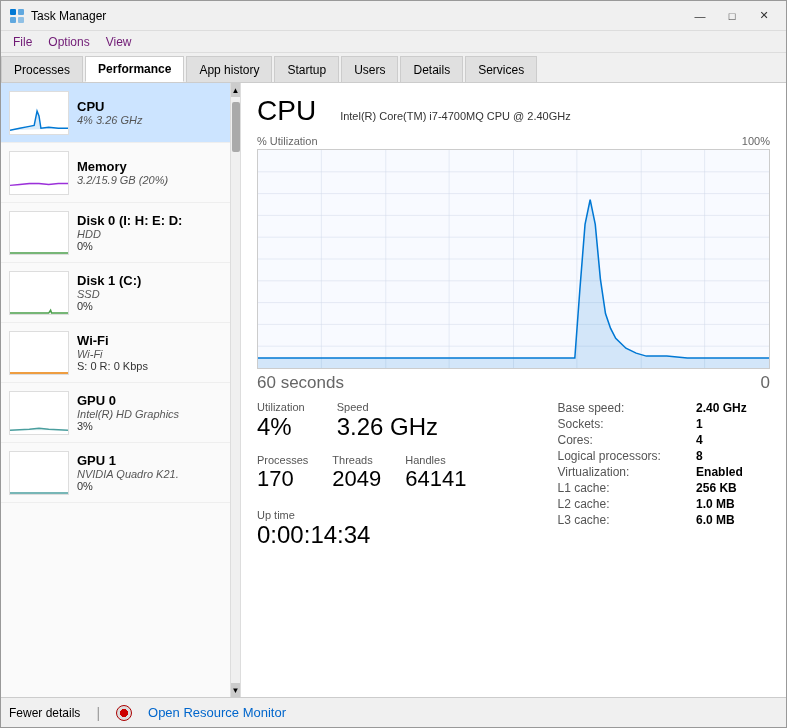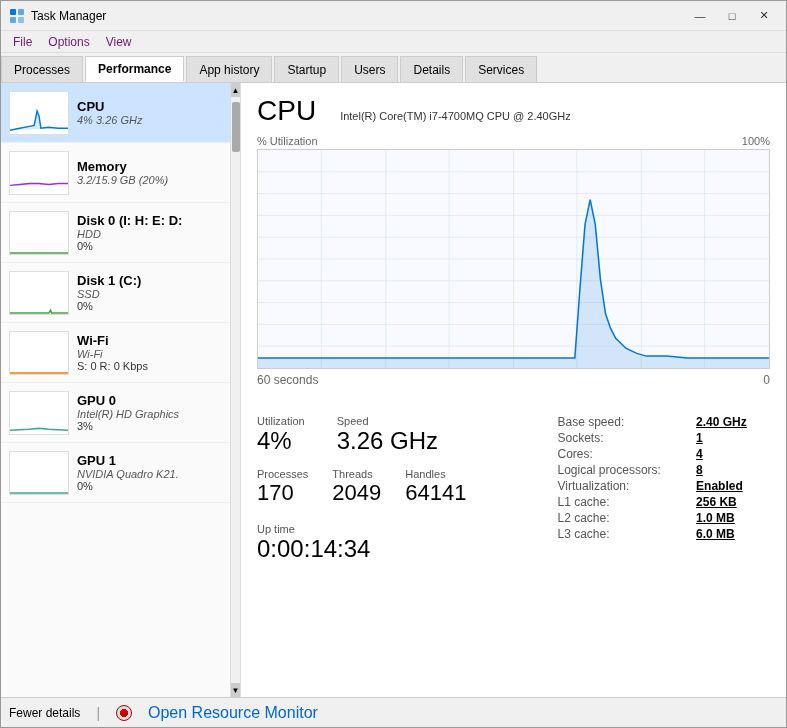--- a/index.html
+++ b/index.html
@@ -181,23 +181,23 @@
       border: 1px solid #ccc;
       background: #f8faff;
       height: 220px;
       width: 100%;
       position: relative;
       margin-bottom: 4px;
     }
     .chart-time-labels {
       display: flex;
       justify-content: space-between;
-      font-size: 12px;
+      font-size: 17px;
       color: #666;
-      margin-bottom: 28px;
+      margin-bottom: 8px;
     }
     .stats-row {
       display: flex;
       gap: 32px;
       margin-bottom: 12px;
     }
     .stat-block { }
     .stat-label {
       font-size: 11px;
       color: #555;
@@ -225,41 +225,40 @@
       line-height: 1.2;
     }
     .uptime-block { margin-bottom: 8px; margin-top: 17px; }
     .info-key {
       color: #555;
       white-space: nowrap;
     }
     .info-val {
       color: #000;
       font-weight: 600;
-      text-decoration: underline;
     }
     .bottom-bar {
       height: 30px;
       background: #f0f0f0;
       border-top: 1px solid #ccc;
       display: flex;
       align-items: center;
       padding: 5px 8px;
       gap: 16px;
       flex-shrink: 0;
     }
     .bottom-btn {
       font-size: 12px;
       color: #000;
       cursor: pointer;
       background: none;
       border: none;
     }
     .open-resource-link {
-      font-size: 16px;
+      font-size: 13px;
       color: #0066cc;
       cursor: pointer;
       text-decoration: none;
     }
     .divider-bar {
       color: #999;
       font-size: 14px;
     }
     
     .cpu-color { stroke: #0078d4; fill: rgba(0,120,212,0.15); }

